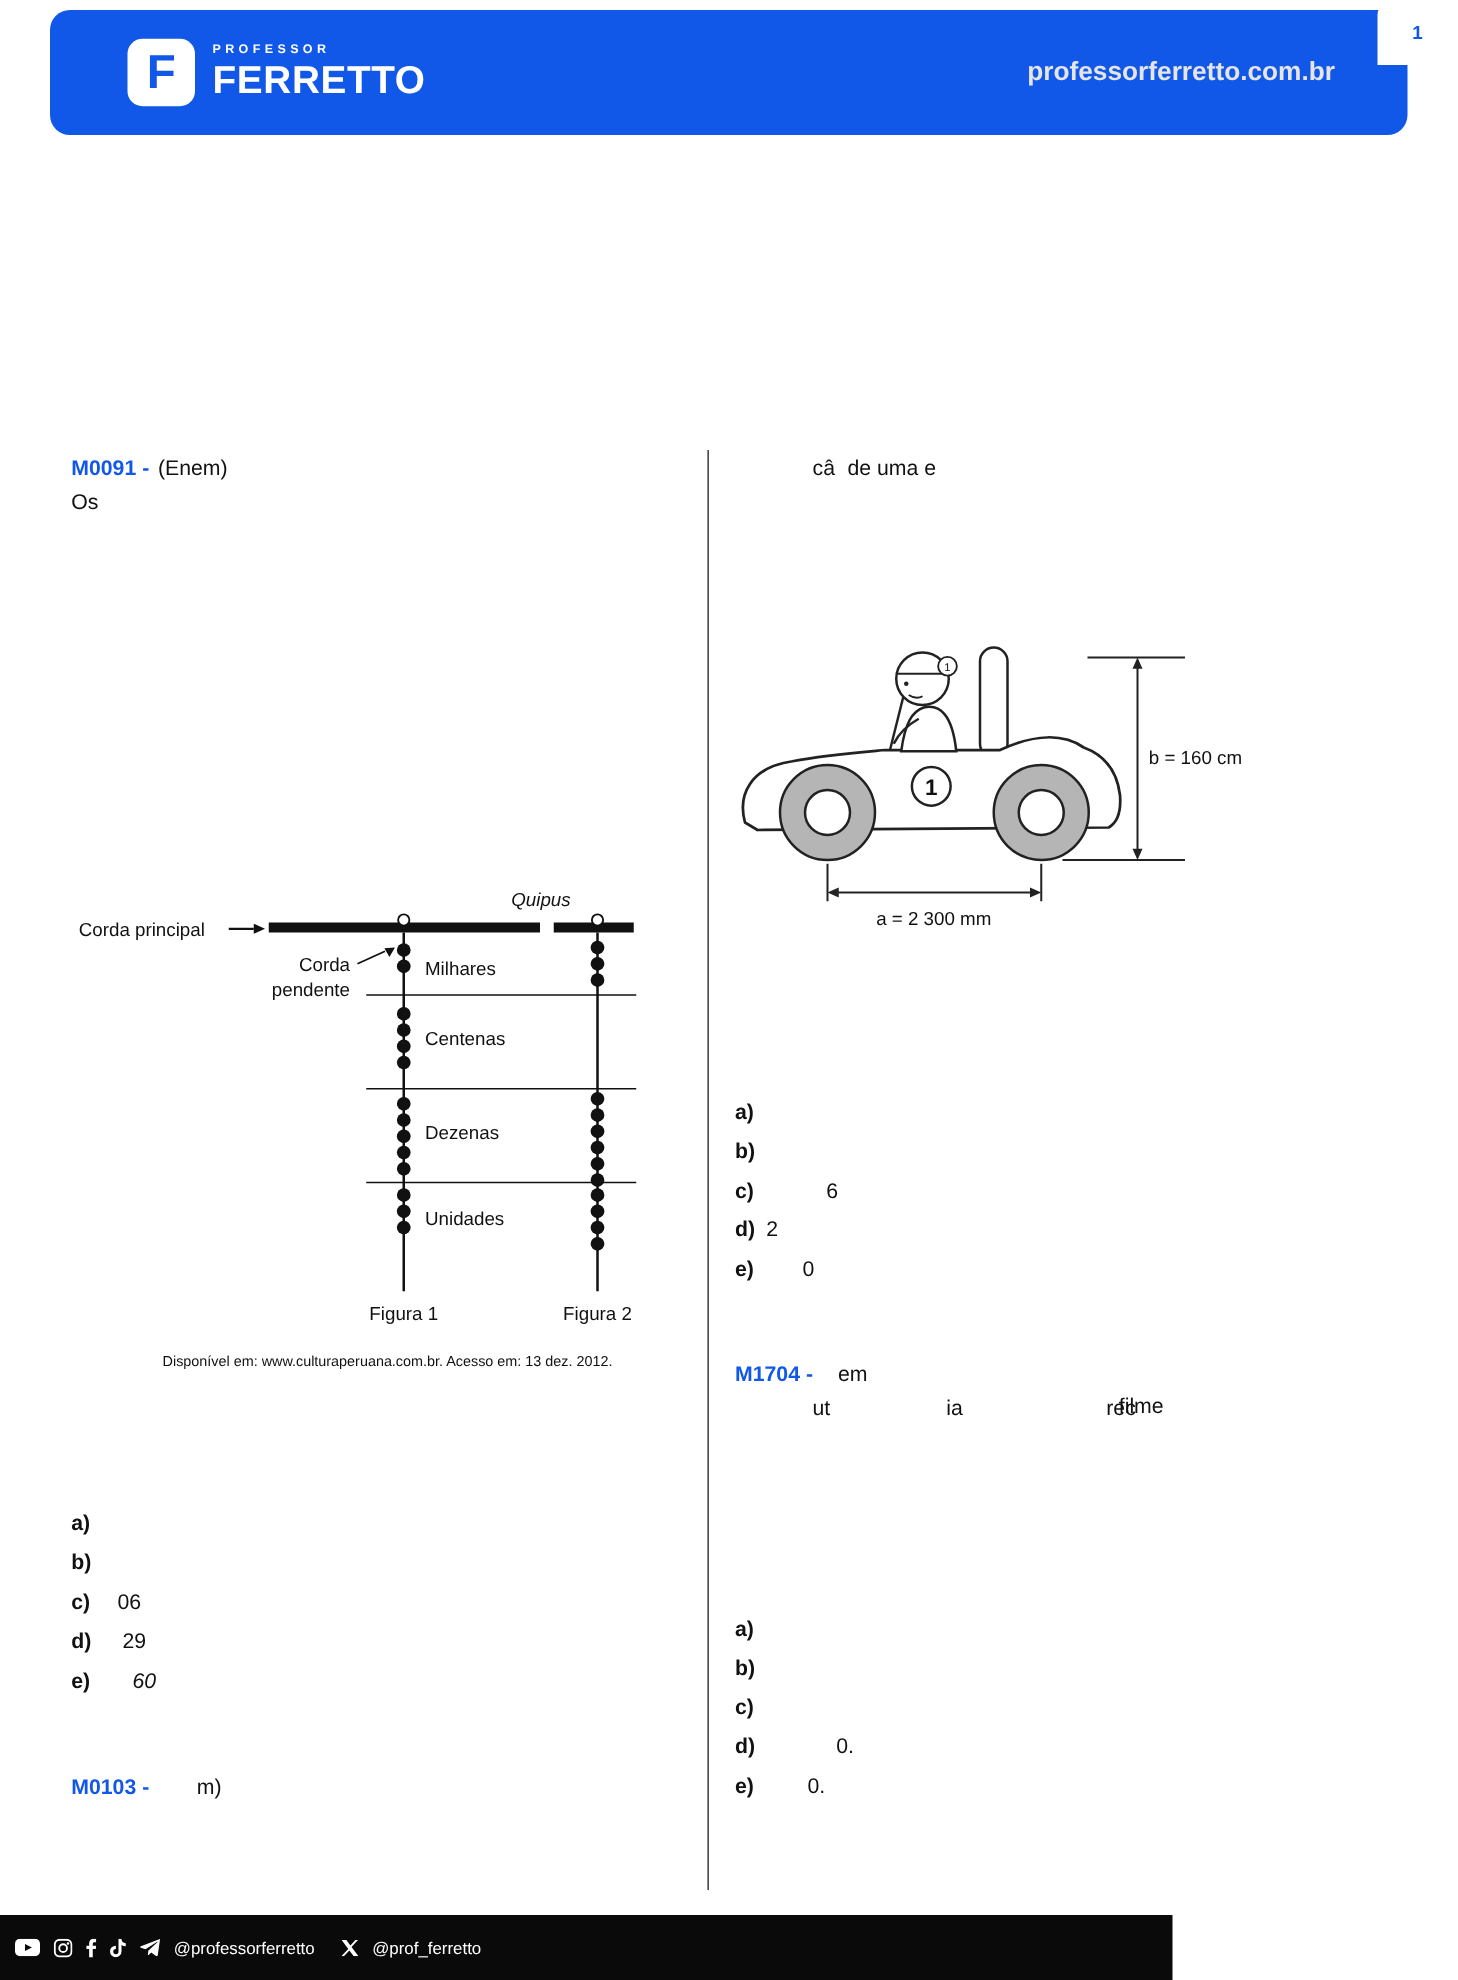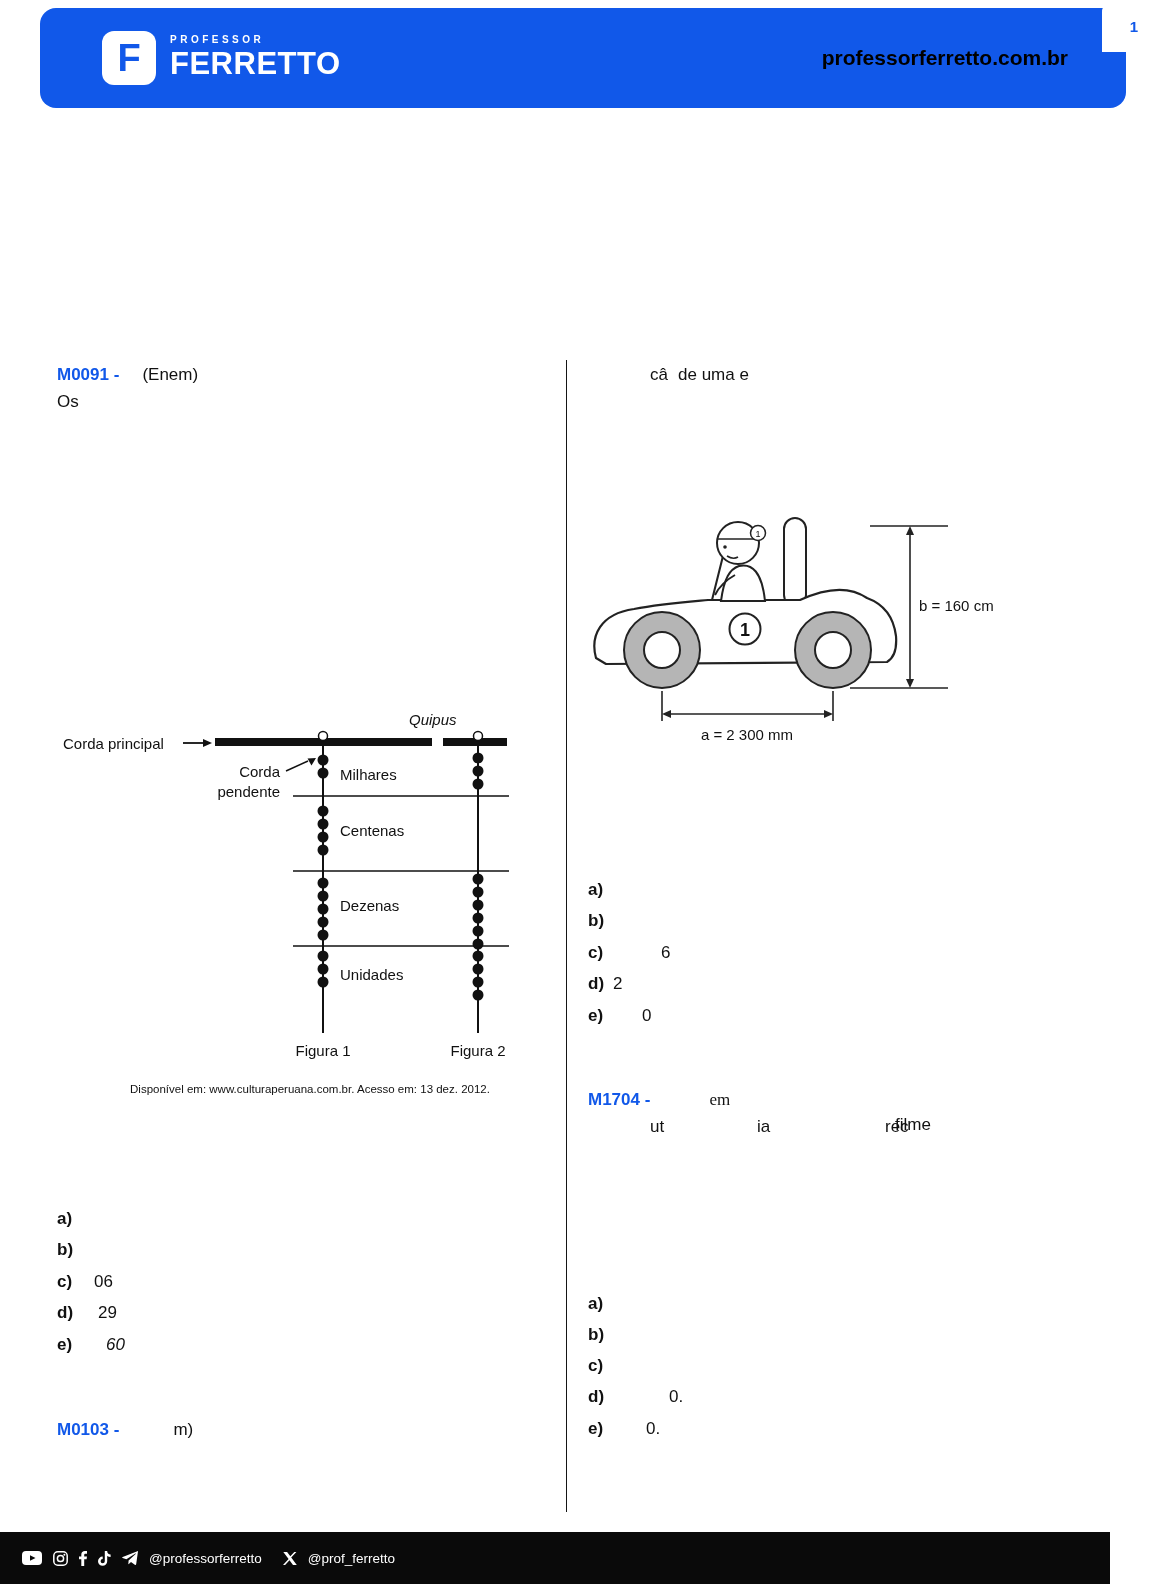--- a/index.html
+++ b/index.html
@@ -10,35 +10,35 @@
   .topbar{position:absolute;left:40px;top:8px;width:1086px;height:100px;
     background:var(--brand-blue,#1158e9);border-radius:16px;display:flex;align-items:center;
     justify-content:space-between;padding:0 58px 0 62px;box-sizing:border-box;}
   .logo{display:flex;align-items:center;gap:14px;}
   .logo-badge{width:54px;height:54px;background:#fff;border-radius:12px;display:flex;
     align-items:center;justify-content:center;font-size:38px;font-weight:bold;
     color:var(--brand-blue,#1158e9);}
   .logo-col{display:flex;flex-direction:column;line-height:1.15;}
   .logo-small{color:#fff;font-size:10px;font-weight:bold;letter-spacing:3.5px;}
   .logo-big{color:#fff;font-size:31px;font-weight:800;letter-spacing:.5px;}
-  .site{color:#000000;font-size:21px;font-weight:bold;}
+  .site{color:#e5e5e5;font-size:21px;font-weight:bold;}
   
   .divider{position:absolute;left:566px;top:360px;width:1.4px;height:1152px;background:#151515;}
-  .code-line{display:flex;gap:23px;font-size:17px;line-height:1.25;}
+  .code-line{display:flex;gap:7px;font-size:17px;line-height:1.25;}
   .qcode{color:var(--code-blue,#1158e9);font-weight:bold;}
   .plain{font-size:17px;line-height:1.25;}
   .opt{display:flex;font-size:17px;line-height:1.25;}
   .opt-letter{font-weight:bold;min-width:21px;}
   .quipus{position:absolute;left:57px;top:703px;}
   .car{position:absolute;left:588px;top:488px;}
   svg text{fill:#111;font-family:"Liberation Sans",sans-serif;}
   
-  .bottombar{position:absolute;left:0;bottom:0;width:1110px;height:52px;
+  .bottombar{position:absolute;left:0;bottom:0;width:938px;height:52px;
     background:var(--footer-bg,#0a0a0a);display:flex;align-items:center;gap:11px;
-    padding-left:22px;box-sizing:border-box;}
+    padding-left:12px;box-sizing:border-box;}
   .ficon{display:flex;align-items:center;}
   .handle{color:#fff;font-size:13.5px;}
   .handle-main{margin-right:10px;}
   .pagebox{position:absolute;right:0;top:0;width:64px;height:52px;background:#fff;
     border-top-left-radius:12px;display:flex;align-items:center;justify-content:center;
     color:var(--brand-blue,#1158e9);font-weight:bold;font-size:15px;}
 </style>
 </head>
 <body>
 
@@ -218,21 +218,21 @@
     <span class="opt-letter">d)</span>
     <span style="margin-left:4px;">2</span>
   </div>
   <div class="abs opt" style="left:588px;top:1005px;">
     <span class="opt-letter">e)</span>
     <span style="margin-left:33px;">0</span>
   </div>
 
   <div class="abs code-line" style="left:588px;top:1089px;">
     <span class="qcode">M1704 -</span>
-    <span class="plain" style="margin-left:36px;font-family:Liberation Serif, serif;">em</span>
+    <span class="plain" style="margin-left:13px;">em</span>
   </div>
   <span class="abs plain" style="left:650px;top:1116px;">ut</span>
   <span class="abs plain" style="left:757px;top:1116px;">ia</span>
   <span class="abs plain" style="left:895px;top:1114px;">filme</span>
   <span class="abs plain" style="left:885px;top:1116px;">rec</span>
 
   <div class="abs opt" style="left:588px;top:1293px;">
     <span class="opt-letter">a)</span>
     <span></span>
   </div>

